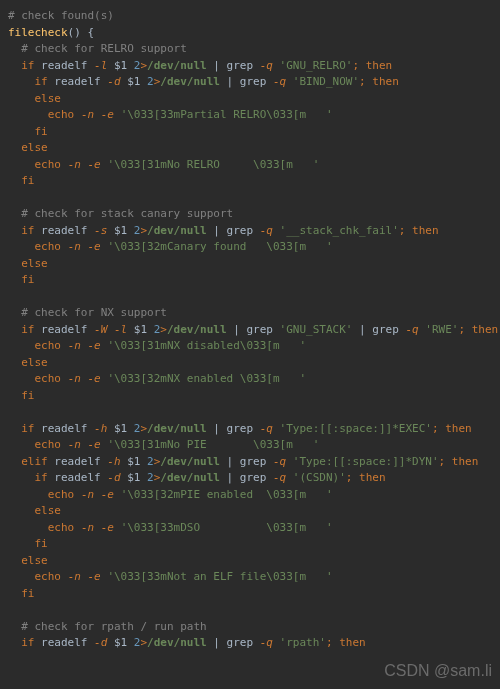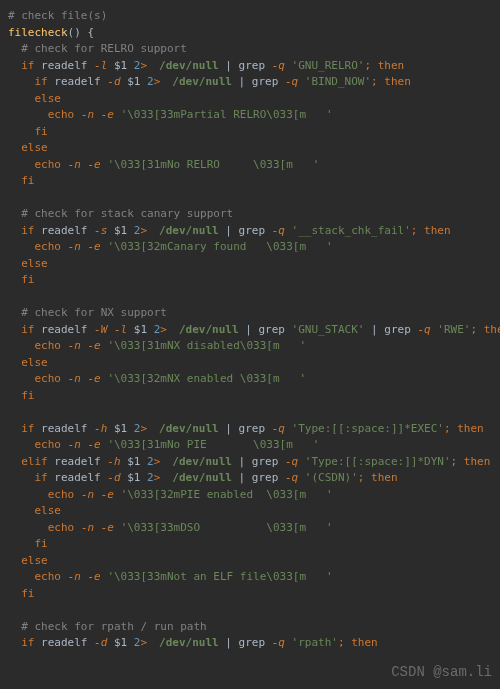--- a/index.html
+++ b/index.html
@@ -14,39 +14,39 @@
     height: 673px;
     overflow: hidden;
     position: relative;
   }
   .line { white-space: pre; }
   .cmt { color: #808080; }
   .kw { color: #cc7832; }
   .fn { color: #ffc66d; }
   .flag { color: #cc7832; font-style: italic; }
   .num { color: #6897bb; }
-  .path { color: #6a8759; font-weight: bold; margin-left: 12px; }
+  .path { color: #6a8759; font-weight: bold; }
   .str { color: #6a8759; margin-top: 24px; }
   .redir { color: #cc7832; }
   .pipe { color: #a9b7c6; }
   .wm {
     position: absolute;
     bottom: 6px;
     right: 8px;
     color: #6b6b6b;
-    font-size: 14px;
-    font-family: Liberation Mono, monospace;
+    font-size: 16px;
+    font-family: Liberation Sans, sans-serif;
     margin-top: 12px;
   }
 </style>
 </head>
 <body>
 
 <div>
-<div class="line"><span class="cmt"># check file(s)</span></div>
+<div class="line"><span class="cmt"># check found(s)</span></div>
 <div class="line"><span class="fn">filecheck</span><span>() {</span></div>
 <div class="line"><span class="cmt">  # check for RELRO support</span></div>
 <div class="line"><span>  </span><span class="kw">if</span><span> readelf </span><span class="flag">-l</span><span> $1 </span><span class="num">2</span><span class="redir">&gt;</span><span class="path">/dev/null</span><span class="pipe"> | </span><span>grep </span><span class="flag">-q</span><span class="str"> 'GNU_RELRO'</span><span class="kw">; then</span></div>
 <div class="line"><span>    </span><span class="kw">if</span><span> readelf </span><span class="flag">-d</span><span> $1 </span><span class="num">2</span><span class="redir">&gt;</span><span class="path">/dev/null</span><span class="pipe"> | </span><span>grep </span><span class="flag">-q</span><span class="str"> 'BIND_NOW'</span><span class="kw">; then</span></div>
 <div class="line"><span>    </span><span class="kw">else</span></div>
 <div class="line"><span>      </span><span class="kw">echo </span><span class="flag">-n -e </span><span class="str">'\033[33mPartial RELRO\033[m   '</span></div>
 <div class="line"><span>    </span><span class="kw">fi</span></div>
 <div class="line"><span>  </span><span class="kw">else</span></div>
 <div class="line"><span>    </span><span class="kw">echo </span><span class="flag">-n -e </span><span class="str">'\033[31mNo RELRO     \033[m   '</span></div>
 <div class="line"><span>  </span><span class="kw">fi</span></div>

